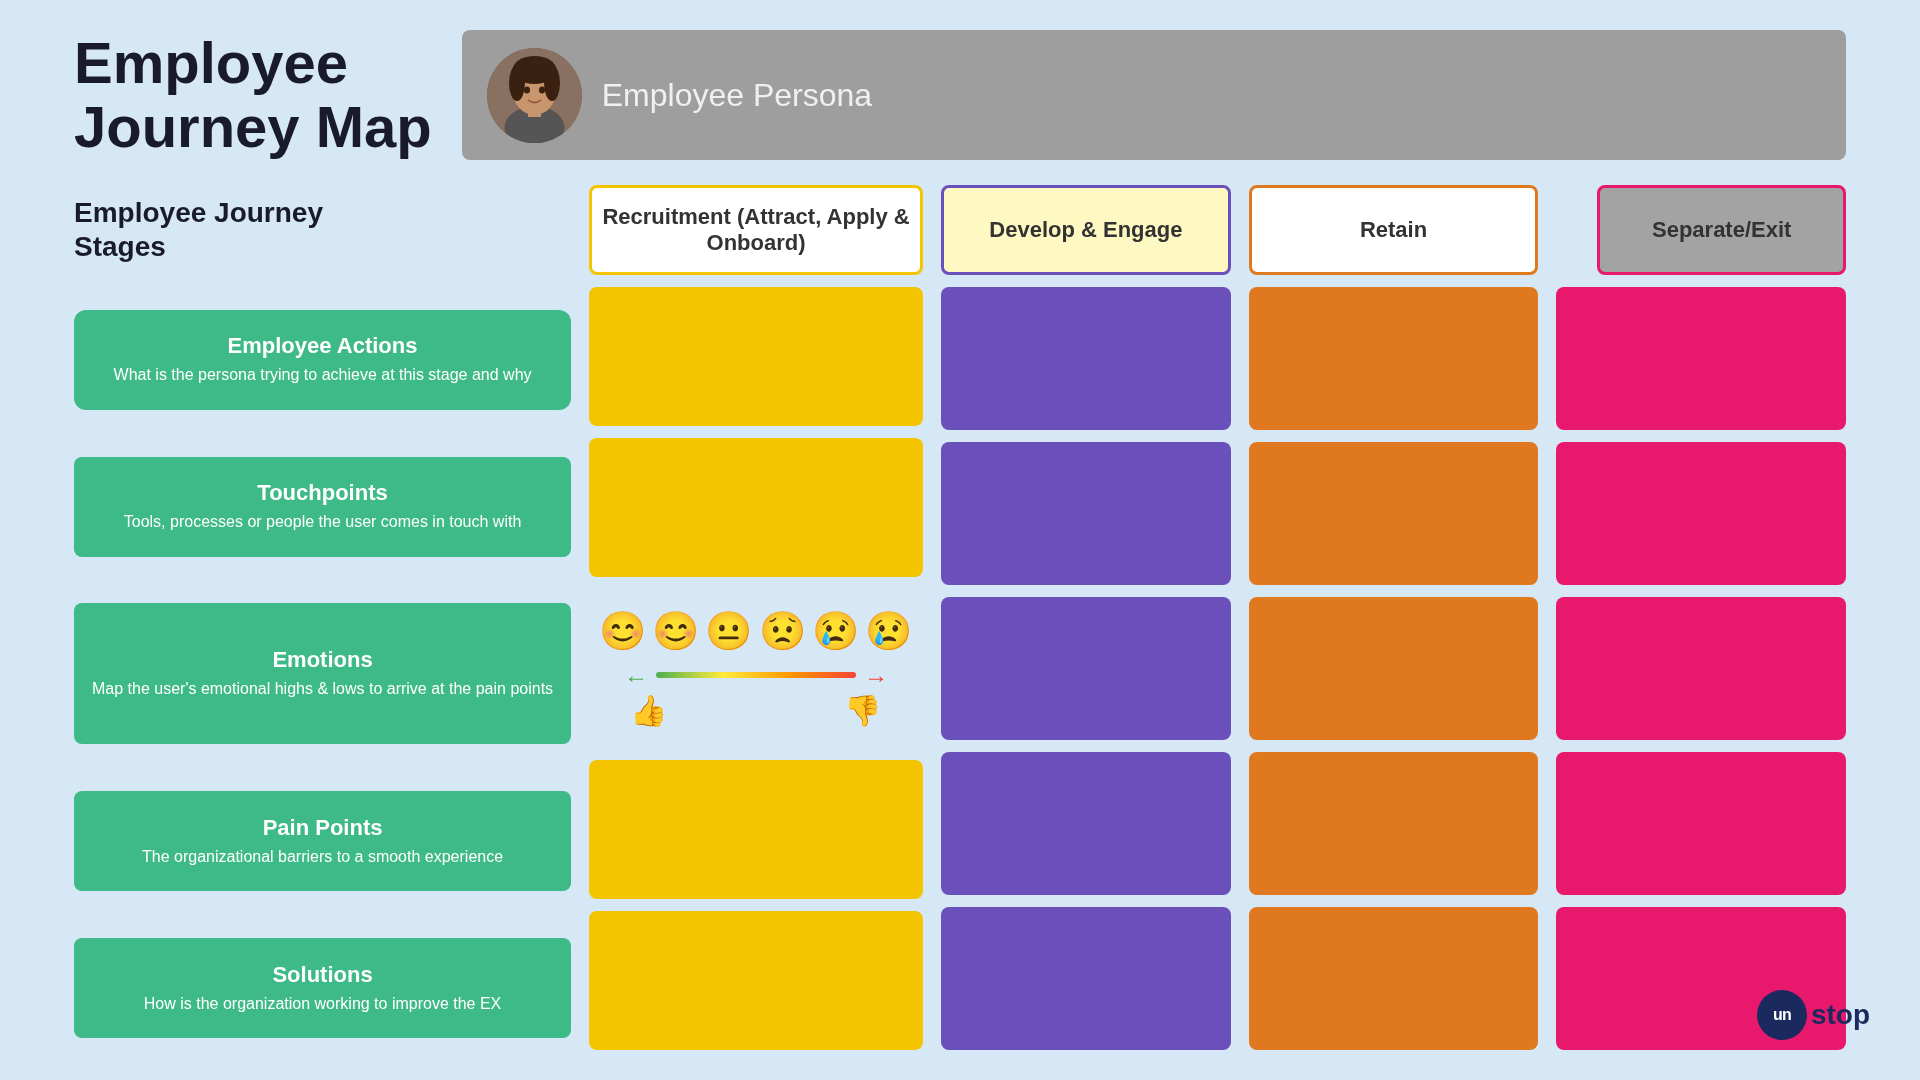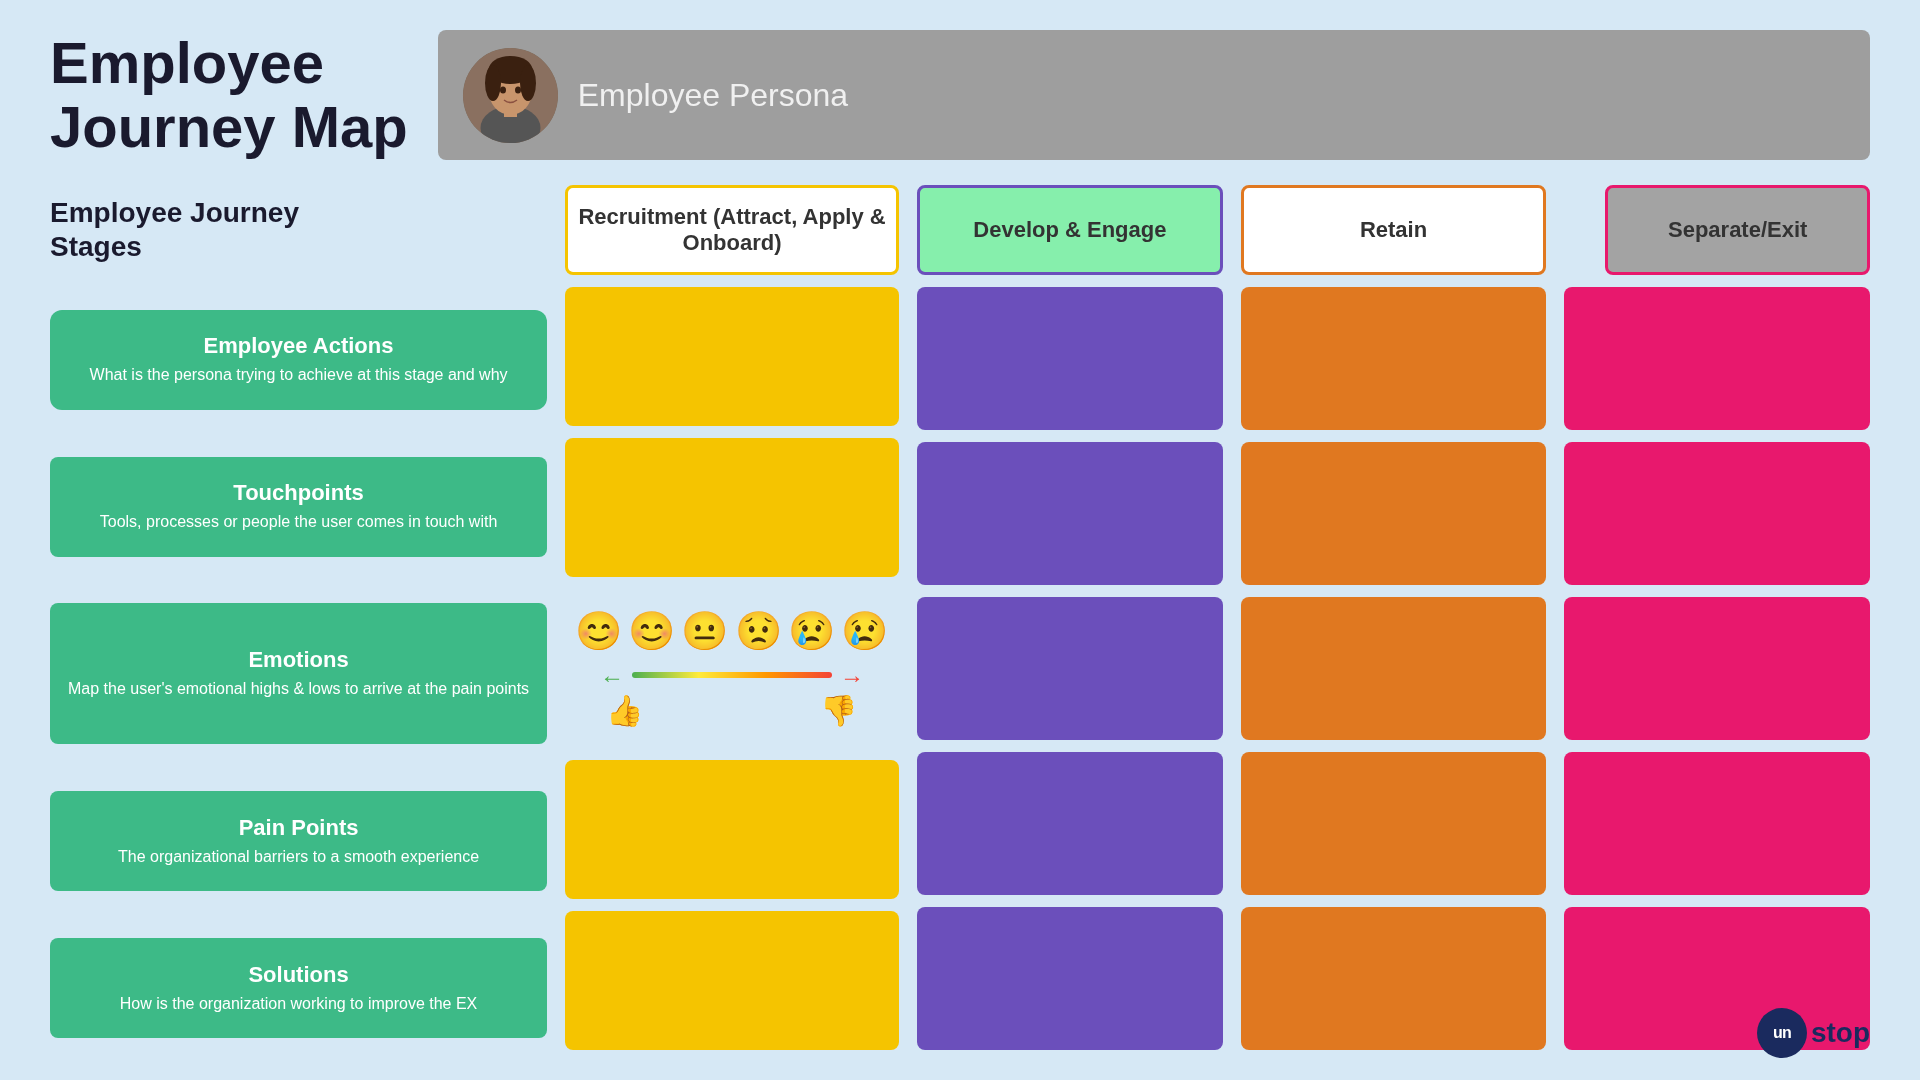--- a/index.html
+++ b/index.html
@@ -8,21 +8,21 @@
       height: 1080px;
       background: #d6e8f5;
       font-family: Arial, sans-serif;
       overflow: hidden;
       position: relative;
     }
 
     .main-container {
       width: 1920px;
       height: 1080px;
-      padding: 30px 50px;
+      padding: 30px 74px;
       display: flex;
       flex-direction: column;
     }
 
     
     .header-row {
       display: flex;
       align-items: center;
       gap: 30px;
       margin-bottom: 25px;
@@ -153,21 +153,21 @@
       font-size: 22px;
       font-weight: 600;
       color: #333;
       margin-bottom: 0;
       padding: 8px;
       border-width: 3px;
       border-style: solid;
     }
 
     .stage-header.yellow { border-color: #f5c400; background: #fff; }
-    .stage-header.purple { border-color: #6b4fbb; background: #86efac; }
+    .stage-header.purple { border-color: #6b4fbb; background: #fef9c3; }
     .stage-header.orange { border-color: #e07820; background: #fff; }
     .stage-header.pink   { border-color: #e8186d; background: #a3a3a3; margin-left: 41px; }
 
     
     .row-cells {
       display: flex;
       flex-direction: column;
       gap: 12px;
       flex: 1;
       margin-top: 12px;
@@ -244,21 +244,21 @@
 
     .cell-actions   { height: 100px; }
     .cell-touch     { height: 100px; }
     .cell-emotions  { height: 110px; }
     .cell-pain      { height: 100px; }
     .cell-solutions { height: 100px; }
 
     
     .unstop-logo {
       position: absolute;
-      bottom: 22px;
+      bottom: 40px;
       right: 50px;
       display: flex;
       align-items: center;
       gap: 4px;
     }
 
     .unstop-circle {
       width: 50px;
       height: 50px;
       border-radius: 50%;

